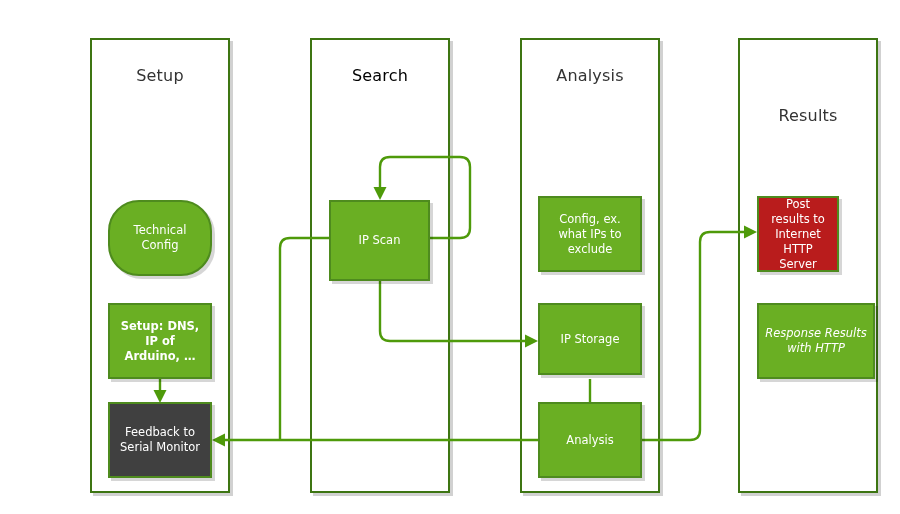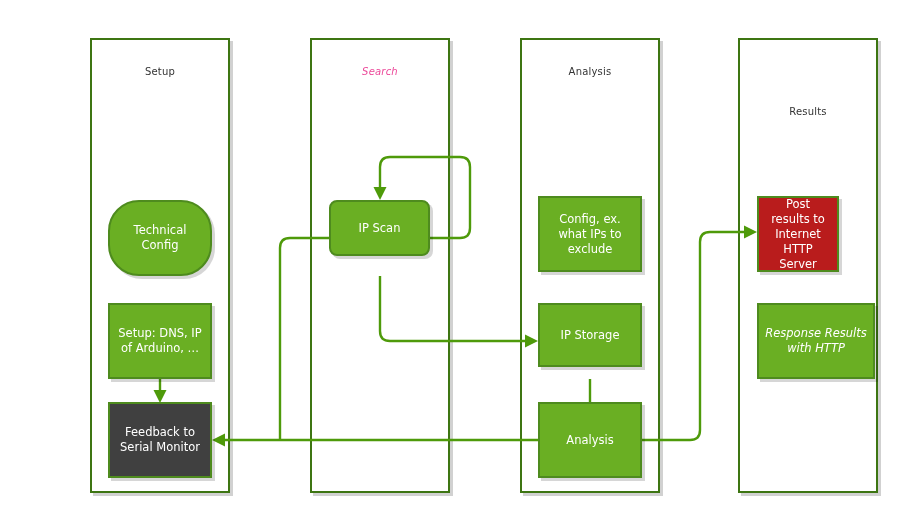--- a/index.html
+++ b/index.html
@@ -22,21 +22,21 @@
     box-sizing: border-box;
     box-shadow: 3px 3px 0 0 rgba(0,0,0,0.18);
     z-index: 1;
   }
   .lane-title {
     position: absolute;
     top: 26px;
     left: 0;
     width: 100%;
     text-align: center;
-    font-size: 10px;
+    font-size: 16px;
     color: #333333;
     letter-spacing: 0.2px;
   }
   
   .node {
     position: absolute;
     background: #6AAF23;
     border: 2px solid #4E8B1E;
     box-sizing: border-box;
     box-shadow: 3px 3px 0 0 rgba(0,0,0,0.16);
@@ -62,21 +62,21 @@
 </style>
 </head>
 <body>
 
 <div id="canvas" style="background: rgb(255, 255, 255);">
 
   <div class="lane" id="lane-setup" style="left: 90px; top: 38px; width: 140px; height: 455px; border-color: rgb(61, 117, 18);">
     <div class="lane-title" style="color: rgb(51, 51, 51);">Setup</div>
   </div>
   <div class="lane" id="lane-search" style="left: 310px; top: 38px; width: 140px; height: 455px; border-color: rgb(61, 117, 18);">
-    <div class="lane-title" style="color: #ec4899; font-style: italic;">Search</div>
+    <div class="lane-title" style="color: #000000;">Search</div>
   </div>
   <div class="lane" id="lane-analysis" style="left: 520px; top: 38px; width: 140px; height: 455px; border-color: rgb(61, 117, 18);">
     <div class="lane-title" style="color: rgb(51, 51, 51);">Analysis</div>
   </div>
   <div class="lane" id="lane-results" style="left: 738px; top: 38px; width: 140px; height: 455px; border-color: rgb(61, 117, 18);">
     <div class="lane-title" style="color: rgb(51, 51, 51); margin-top: 40px;">Results</div>
   </div>
 
   <svg id="edges" viewBox="0 0 900 514">
 
@@ -111,33 +111,33 @@
 
     <g>
       <path d="M642,440 L690,440 Q700,440 700,430 L700,242 Q700,232 710,232 L748,232" style="stroke: rgb(78, 154, 10);"></path>
       <polygon class="arrowhead" points="757,232 744,225.5 744,238.5" style="fill: rgb(78, 154, 10);"></polygon>
     </g>
   </svg>
 
   <div class="node" id="node-technical-config" style="left: 108px; top: 200px; width: 104px; height: 76px; background: rgb(106, 175, 35); border-color: rgb(78, 139, 30); color: rgb(255, 255, 255); border-radius: 31px;">
     <span>Technical Config</span>
   </div>
-  <div class="node" id="node-setup-dns-ip" style="left: 108px; top: 303px; width: 104px; height: 76px; background: rgb(106, 175, 35); border-color: rgb(78, 139, 30); color: rgb(255, 255, 255);">
+  <div class="node" id="node-setup-dns-ip" style="left: 108px; top: 303px; width: 104px; height: 76px; background: rgb(106, 175, 35); border-color: rgb(78, 139, 30); color: rgb(255, 255, 255); font-weight: bold;">
     <span>Setup: DNS, IP of Arduino, …</span>
   </div>
   <div class="node" id="node-feedback-serial" style="left: 108px; top: 402px; width: 104px; height: 76px; background: #404040; border-color: rgb(78, 139, 30); color: rgb(255, 255, 255);">
     <span>Feedback to Serial Monitor</span>
   </div>
-  <div class="node" id="node-ip-scan" style="left: 329px; top: 200px; width: 101px; height: 56px; background: rgb(106, 175, 35); border-color: rgb(78, 139, 30); color: rgb(255, 255, 255); border-radius: 8px;">
+  <div class="node" id="node-ip-scan" style="left: 329px; top: 200px; width: 101px; height: 81px; background: rgb(106, 175, 35); border-color: rgb(78, 139, 30); color: rgb(255, 255, 255);">
     <span>IP Scan</span>
   </div>
   <div class="node" id="node-config-exclude" style="left: 538px; top: 196px; width: 104px; height: 76px; background: rgb(106, 175, 35); border-color: rgb(78, 139, 30); color: rgb(255, 255, 255);">
     <span>Config, ex. what IPs to exclude</span>
   </div>
-  <div class="node" id="node-ip-storage" style="left: 538px; top: 303px; width: 104px; height: 64px; background: rgb(106, 175, 35); border-color: rgb(78, 139, 30); color: rgb(255, 255, 255);">
+  <div class="node" id="node-ip-storage" style="left: 538px; top: 303px; width: 104px; height: 72px; background: rgb(106, 175, 35); border-color: rgb(78, 139, 30); color: rgb(255, 255, 255);">
     <span>IP Storage</span>
   </div>
   <div class="node" id="node-analysis" style="left: 538px; top: 402px; width: 104px; height: 76px; background: rgb(106, 175, 35); border-color: rgb(78, 139, 30); color: rgb(255, 255, 255);">
     <span>Analysis</span>
   </div>
   <div class="node" id="node-post-results-http" style="left: 757px; top: 196px; width: 82px; height: 76px; background: #b91c1c; border-color: rgb(78, 139, 30); color: rgb(255, 255, 255); justify-content: center;">
     <span>Post results to Internet HTTP Server</span>
   </div>
   <div class="node" id="node-response-http" style="left: 757px; top: 303px; width: 118px; height: 76px; background: rgb(106, 175, 35); border-color: rgb(78, 139, 30); color: rgb(255, 255, 255); font-style: italic;">
     <span>Response Results with HTTP</span>

